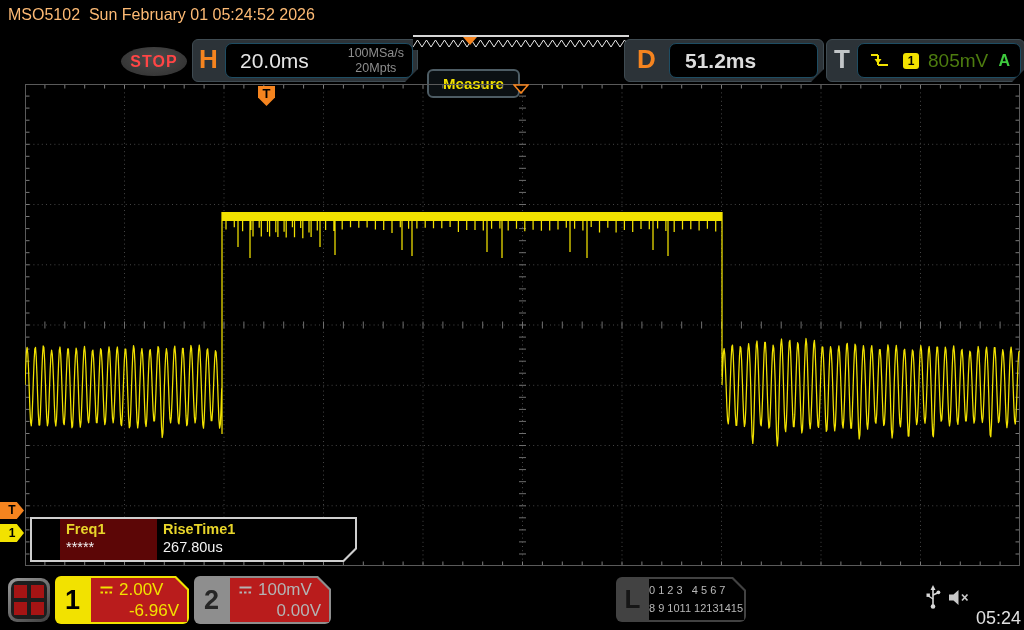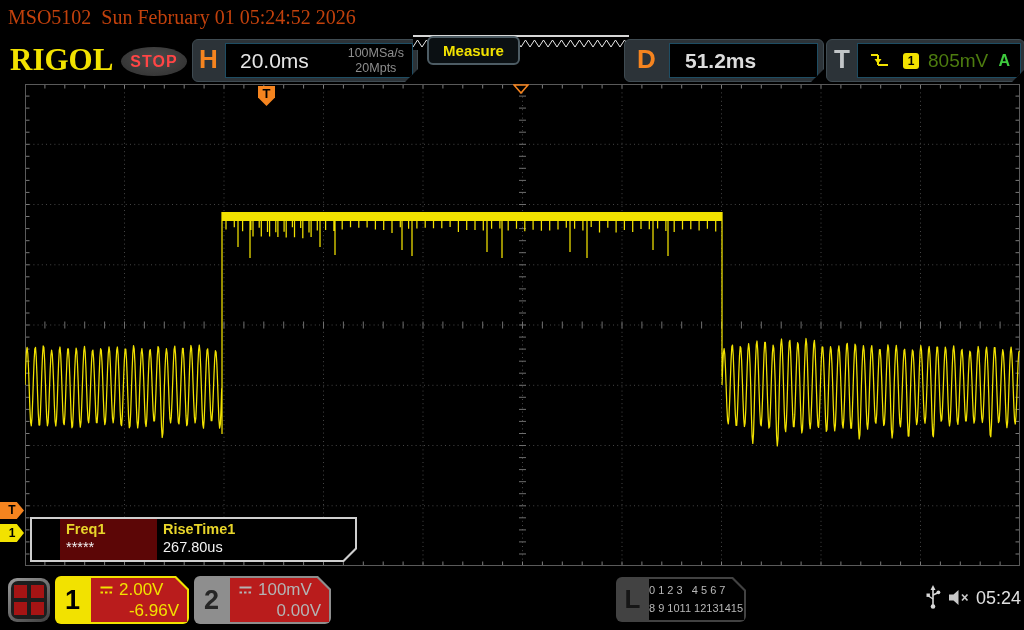--- a/index.html
+++ b/index.html
@@ -1,36 +1,36 @@
 <!DOCTYPE html>
 <html><head>
 <meta charset="utf-8">
 <style>
   html,body{margin:0;padding:0;background:#000;}
   body{font-family:"Liberation Sans",sans-serif;}
   #page{position:relative;width:1024px;height:630px;background:#000;overflow:hidden;}
   .abs{position:absolute;}
   
-  #title-bar{left:8px;top:6px;color:#c2410c;font-size:20px;white-space:pre;font-family:Liberation Serif, serif;}
+  #title-bar{left:8px;top:6px;color:#fdba74;font-size:16px;white-space:pre;}
   
   #rigol-logo{left:10px;top:42px;color:#f2e200;font-family:"Liberation Serif",serif;font-weight:bold;font-size:31px;letter-spacing:0px;}
   #stop-badge{left:121px;top:47px;width:66px;height:29px;border-radius:50%;
     background:radial-gradient(ellipse at 50% 40%,#4b4b4b,#2e2e2e);
     color:#ff4545;font-weight:bold;font-size:16px;text-align:center;line-height:29px;letter-spacing:1px;}
   .tb-group{background:#2c3338;border:1px solid #3f4b52;clip-path:polygon(0 0,100% 0,100% calc(100% - 13px),calc(100% - 13px) 100%,0 100%);border-radius:6px;}
   .tb-letter{font-weight:bold;font-size:26px;line-height:39px;}
-  .tb-box{position:absolute;background:#000;border:1px solid #1e4d63;border-radius:0;}
+  .tb-box{position:absolute;background:#000;border:1px solid #1e4d63;border-radius:7px;}
   #h-group{left:192px;top:39px;width:224px;height:41px;}
   #h-letter{left:6px;top:0;color:#f5841f;}
   #h-box{left:32px;top:3px;width:186px;height:33px;display:flex;align-items:center;}
   #timebase{color:#e6e6e6;font-size:21px;padding-left:14px;}
   #acq-block{margin-left:auto;text-align:center;padding-right:8px;color:#8e8e8e;font-size:12.5px;line-height:1.18;}
   #wave-bar{left:413px;top:35px;width:216px;height:15px;background:#000;}
   .tb-btn{position:absolute;background:#0b1013;border:2px solid #4d5c64;border-radius:6px;text-align:center;font-weight:bold;}
-  #measure-btn{left:427px;top:36px;width:89px;height:25px;color:#f2e200;font-size:15px;line-height:25px;}
+  #measure-btn{left:427px;top:69px;width:89px;height:25px;color:#f2e200;font-size:15px;line-height:25px;}
   #stoprun-btn{left:530px;top:52px;width:93px;height:25px;color:#ff1f1f;font-size:14px;line-height:25px;box-shadow:inset 0 0 0 1px #4d0000;}
   #d-group{left:624px;top:39px;width:198px;height:41px;}
   #d-letter{left:12px;top:0;color:#f5841f;}
   #d-box{left:44px;top:3px;width:147px;height:33px;display:flex;align-items:center;font-weight:bold;}
   #delay-value{color:#dcdcdc;font-size:21px;padding-left:15px;}
   #t-group{left:826px;top:39px;width:197px;height:41px;}
   #t-letter{left:7px;top:0;color:#c2c6c8;}
   #t-box{left:30px;top:3px;width:162px;height:33px;display:flex;align-items:center;}
   #trig-source-badge{width:16px;height:16px;background:#f2e200;border-radius:3px;color:#000;font-weight:bold;font-size:12px;text-align:center;line-height:16px;margin-left:14px;}
   #trig-level{color:#4d7c0f;font-size:19px;margin-left:9px;}
@@ -78,30 +78,29 @@
   #la-box{left:616px;top:577px;width:130px;height:45px;}
   #la-outer{position:absolute;left:0;top:0;right:0;bottom:0;background:#424242;
     clip-path:polygon(0 0,calc(100% - 13px) 0,100% 13px,100% 100%,0 100%);border-radius:6px;}
   #la-letter{position:absolute;left:0;top:0;width:33px;height:100%;color:#161616;font-weight:bold;font-size:26px;text-align:center;line-height:45px;}
   #la-inner{position:absolute;left:33px;top:2px;right:2px;bottom:2px;background:#000;
     clip-path:polygon(0 0,calc(100% - 12px) 0,100% 12px,100% 100%,0 100%);
     color:#b8b8b8;font-size:11px;display:flex;flex-direction:column;justify-content:center;padding-left:0;box-sizing:border-box;}
   #la-inner div{white-space:pre;line-height:1.55;}
   #usb-icon{left:925px;top:584px;}
   #mute-icon{left:948px;top:589px;}
-  #clock{left:976px;top:588px;color:#e0e0e0;font-size:18px;}
+  #clock{left:976px;top:608px;color:#e0e0e0;font-size:18px;}
 </style>
 </head>
 <body>
 
 <div id="page">
 
   <div class="abs" id="title-bar">MSO5102  Sun February 01 05:24:52 2026</div>
 
-  <div class="abs" id="rigol-logo">RIGOL</div>
   <div class="abs" id="stop-badge">STOP</div>
 
   <div class="abs tb-group" id="h-group">
     <div class="abs tb-letter" id="h-letter">H</div>
     <div class="tb-box" id="h-box">
       <span id="timebase">20.0ms</span>
       <span id="acq-block">
         <span>100MSa/s</span><br>
         <span>20Mpts</span>
       </span>

